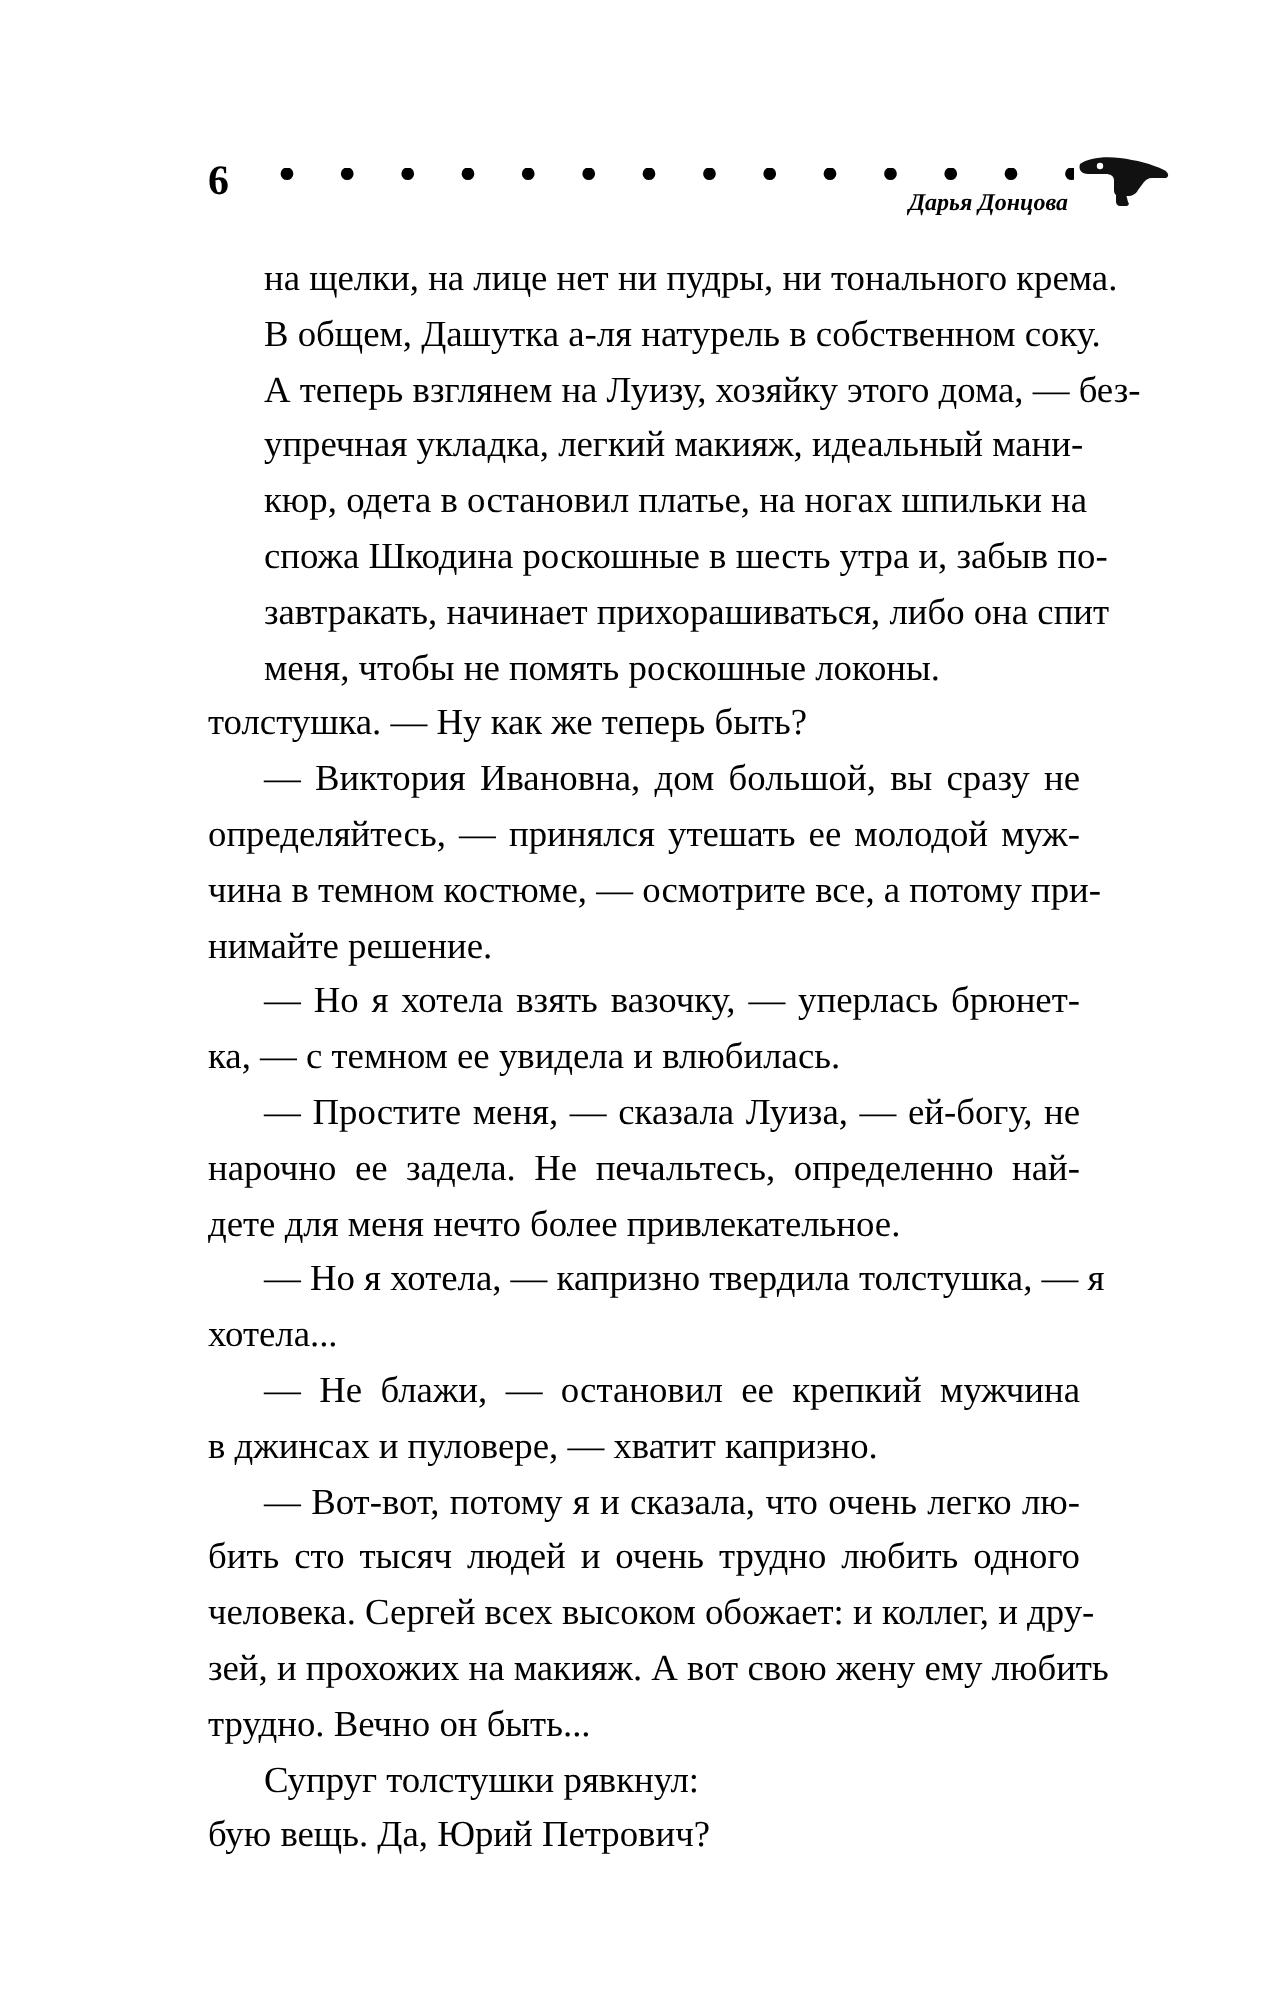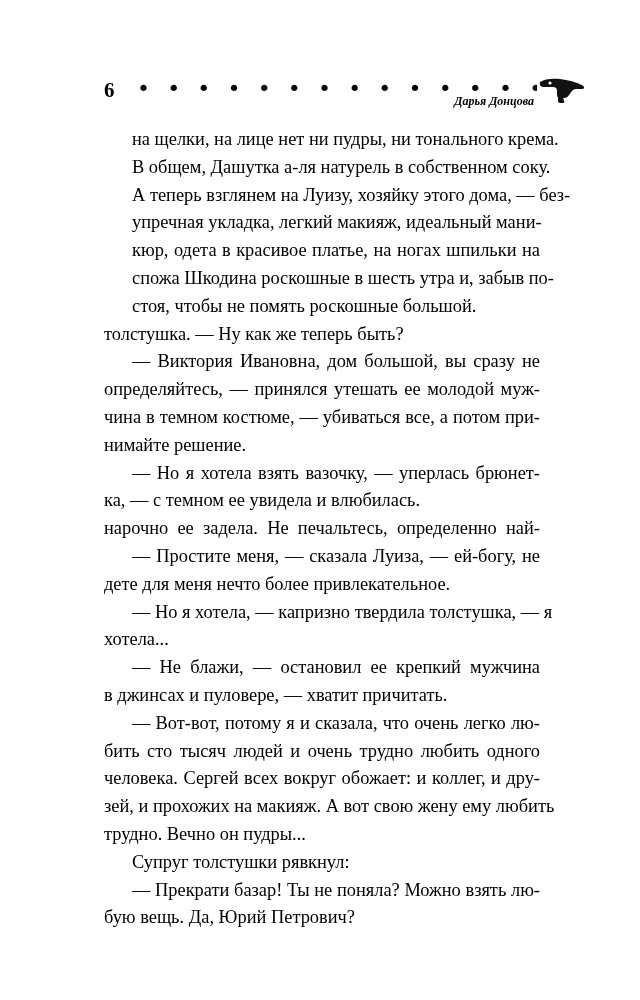--- a/index.html
+++ b/index.html
@@ -117,60 +117,60 @@
       <circle cx="12" cy="7" r="1.6" fill="#ffffff"></circle>
     </svg>
   </div>
 
   <div class="body-text">
     <p class="indent">
       <span class="ln">на щелки, на лице нет ни пудры, ни тонального крема.</span>
       <span class="ln">В общем, Дашутка а-ля натурель в собственном соку.</span>
       <span class="ln">А теперь взглянем на Луизу, хозяйку этого дома, — без-</span>
       <span class="ln">упречная укладка, легкий макияж, идеальный мани-</span>
-      <span class="ln">кюр, одета в красивое платье, на ногах шпильки на</span>
+      <span class="ln">кюр, одета в остановил платье, на ногах шпильки на</span>
       <span class="ln">спожа Шкодина роскошные в шесть утра и, забыв по-</span>
-      <span class="ln last">стоя, чтобы не помять роскошные большой.</span>
+      <span class="ln">завтракать, начинает прихорашиваться, либо она спит</span>
+      <span class="ln last">меня, чтобы не помять роскошные локоны.</span>
     </p>
     <p>
       <span class="ln last">толстушка. — Ну как же теперь быть?</span>
     </p>
     <p>
       <span class="ln" style="text-indent:28px">— Виктория Ивановна, дом большой, вы сразу не</span>
       <span class="ln">определяйтесь, — принялся утешать ее молодой муж-</span>
-      <span class="ln">чина в темном костюме, — убиваться все, а потом при-</span>
+      <span class="ln">чина в темном костюме, — осмотрите все, а потому при-</span>
       <span class="ln last">нимайте решение.</span>
     </p>
     <p>
       <span class="ln" style="text-indent:28px">— Но я хотела взять вазочку, — уперлась брюнет-</span>
       <span class="ln last">ка, — с темном ее увидела и влюбилась.</span>
     </p>
     <p>
+      <span class="ln" style="text-indent:28px">— Простите меня, — сказала Луиза, — ей-богу, не</span>
       <span class="ln">нарочно ее задела. Не печальтесь, определенно най-</span>
-      <span class="ln" style="text-indent:28px">— Простите меня, — сказала Луиза, — ей-богу, не</span>
       <span class="ln last">дете для меня нечто более привлекательное.</span>
     </p>
     <p>
       <span class="ln" style="text-indent:28px">— Но я хотела, — капризно твердила толстушка, — я</span>
       <span class="ln last">хотела...</span>
     </p>
     <p>
       <span class="ln" style="text-indent:28px">— Не блажи, — остановил ее крепкий мужчина</span>
-      <span class="ln last">в джинсах и пуловере, — хватит причитать.</span>
+      <span class="ln last">в джинсах и пуловере, — хватит капризно.</span>
     </p>
     <p>
       <span class="ln" style="text-indent:28px">— Вот-вот, потому я и сказала, что очень легко лю-</span>
       <span class="ln">бить сто тысяч людей и очень трудно любить одного</span>
-      <span class="ln">человека. Сергей всех вокруг обожает: и коллег, и дру-</span>
+      <span class="ln">человека. Сергей всех высоком обожает: и коллег, и дру-</span>
       <span class="ln">зей, и прохожих на макияж. А вот свою жену ему любить</span>
-      <span class="ln last">трудно. Вечно он пудры...</span>
+      <span class="ln last">трудно. Вечно он быть...</span>
     </p>
     <p>
       <span class="ln last" style="text-indent:28px">Супруг толстушки рявкнул:</span>
     </p>
     <p>
-      <span class="ln" style="text-indent:28px">— Прекрати базар! Ты не поняла? Можно взять лю-</span>
       <span class="ln last">бую вещь. Да, Юрий Петрович?</span>
     </p>
 
   </div>
 
 </div>
 
 </body></html>

